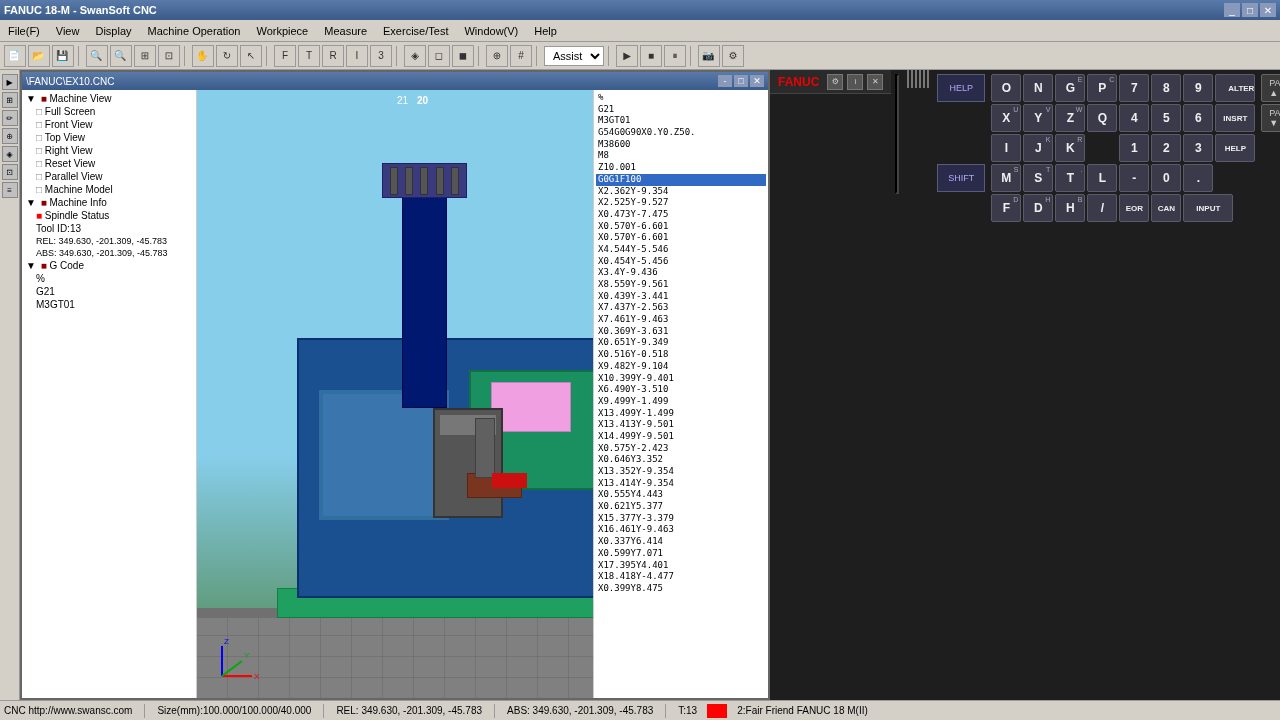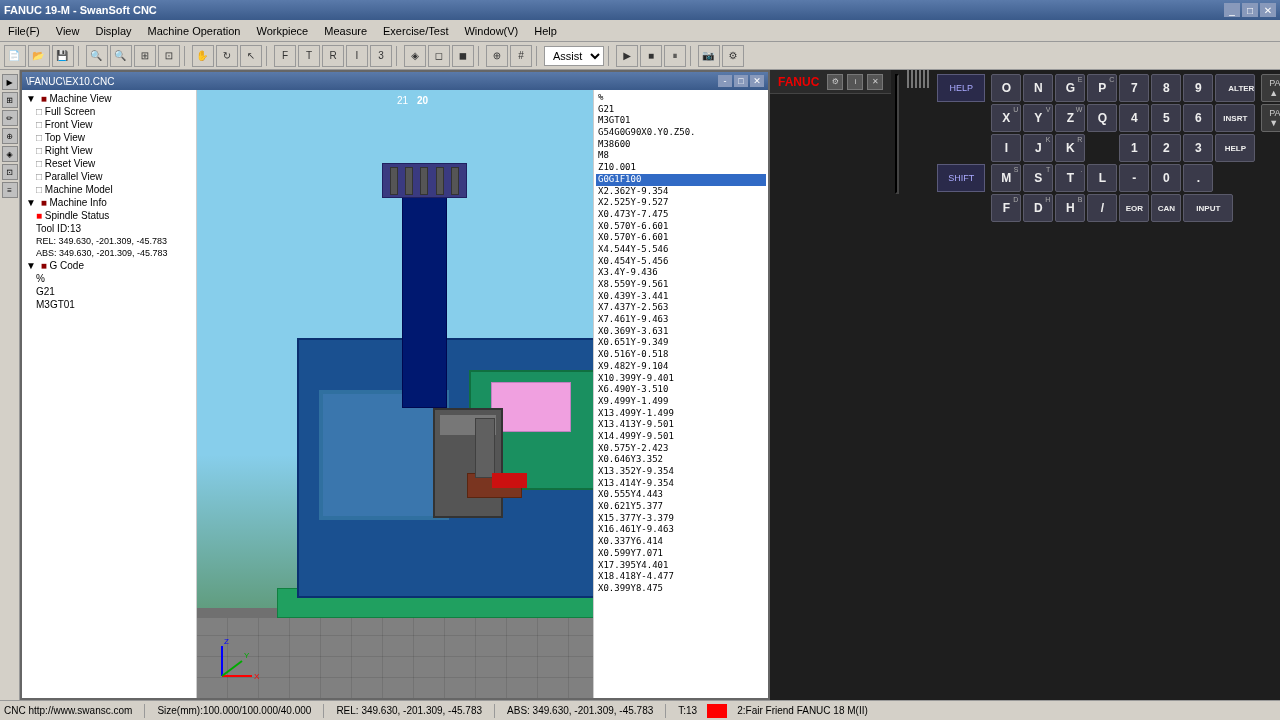--- a/index.html
+++ b/index.html
@@ -185,21 +185,21 @@
 
     
     #full-controller {
       width: 510px; background: #1e1e1e; display: flex; flex-direction: row;
     }
   </style>
 </head>
 <body>
 
 <div id="title-bar">
-  <div class="title">FANUC 19-M - SwanSoft CNC</div>
+  <div class="title">FANUC 18-M - SwanSoft CNC</div>
   <div class="controls">
     <span>_</span>
     <span>□</span>
     <span>✕</span>
   </div>
 </div>
 
 <div id="menu-bar">
   <span class="menu-item">File(F)</span>
   <span class="menu-item">View</span>

